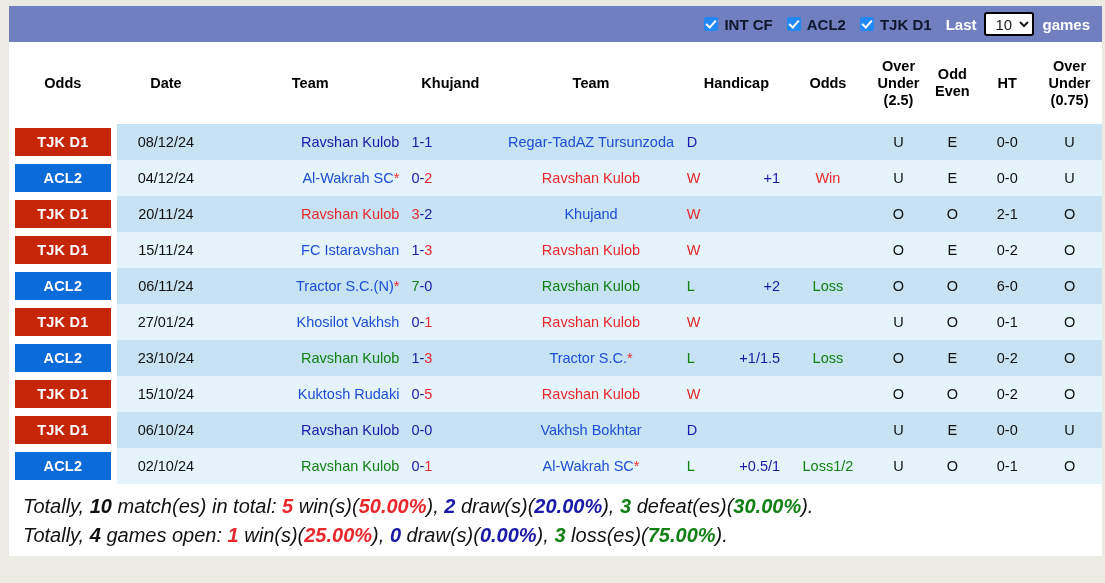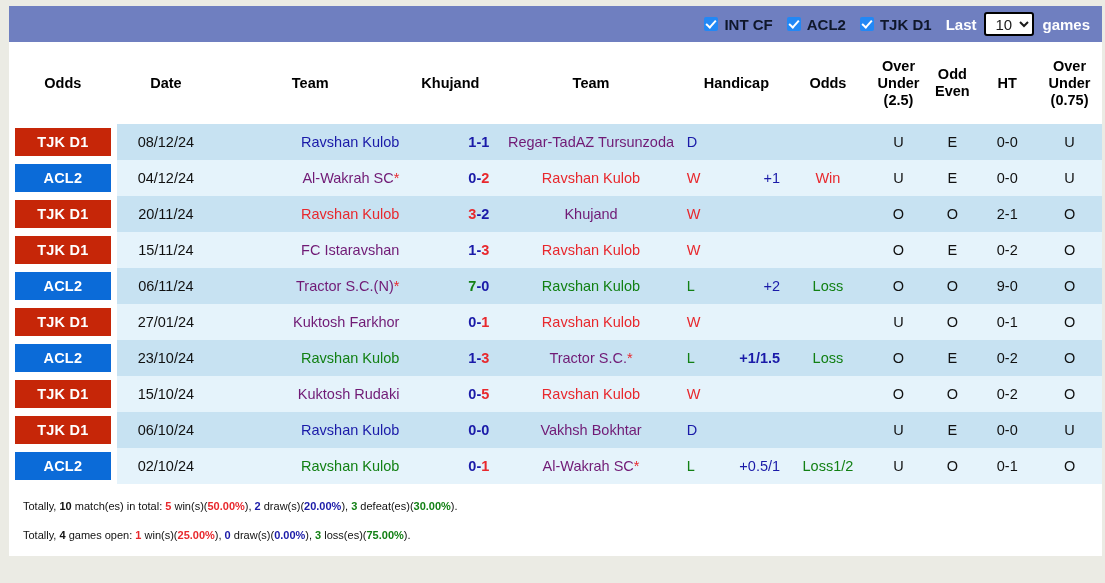--- a/index.html
+++ b/index.html
@@ -157,47 +157,48 @@
     display: block;
     padding: 5px 0;
     color: #ffffff;
     font-weight: bold;
   }
   .lg-tjk { background: #c62608; }
   .lg-acl { background: #0b6bd8; }
 
   td.c-date   { text-align: center; }
   td.c-team1  { text-align: right;  padding-right: 12px; }
-  td.c-res    { text-align: right; font-weight: bold; }
+  td.c-res    { text-align: left; font-weight: normal; }
   td.c-team2  { text-align: center; }
   td.c-wdl    { text-align: center; }
   td.c-odds   { text-align: center; }
   td.c-ou     { text-align: center; font-size: 15px; }
   td.c-oe     { text-align: center; font-size: 15px; }
   td.c-ht     { text-align: center; }
   td.c-ou2    { text-align: center; font-size: 15px; }
 
   .cl-red   { color: #e8282d; }
   .cl-blue  { color: #1a1aa8; }
   .cl-green { color: #128014; }
-  .cl-black { color: #701a75; }
+  .cl-black { color: #1d4ed8; }
   .star { color: #e8282d; }
 
   
   .summary {
     background: #ffffff;
     padding: 8px 10px 6px 10px;
     box-sizing: border-box;
   }
   .sline {
-    font-size: 11px;
+    font-size: 20px;
     color: #111111;
     padding: 4px 2px 5px 4px;
     line-height: 20px;
     white-space: nowrap;
+    font-style: italic;
   }
   .sline b { font-weight: bold; }
   .s-red   { color: #e8282d; font-weight: bold; }
   .s-blue  { color: #1a1aa8; font-weight: bold; }
   .s-green { color: #128014; font-weight: bold; }
   .s-dark  { color: #111111; font-weight: bold; }
 </style>
 </head>
 <body>
 
@@ -329,47 +330,47 @@
               <span class="lg lg-acl">ACL2</span>
             </td>
             <td class="c-date">06/11/24</td>
             <td class="c-team1"><span class="cl-black">Tractor S.C.(N)</span><span class="star">*</span></td>
             <td class="c-res"><span class="cl-green">7</span><span class="cl-blue">-</span><span class="cl-blue">0</span></td>
             <td class="c-team2"><span class="cl-green">Ravshan Kulob</span></td>
             <td class="c-wdl" style="text-align: left; padding-left: 0px;"><span class="cl-green">L</span><span class="cl-blue" style="float: right;">+2</span></td>
             <td class="c-odds"><span class="cl-green">Loss</span></td>
             <td class="c-ou cl-red">O</td>
             <td class="c-oe cl-green">O</td>
-            <td class="c-ht">9-0</td>
+            <td class="c-ht">6-0</td>
             <td class="c-ou2 cl-red">O</td>
           </tr>
           <tr class="rowB">
             <td class="c-match">
               <span class="lg lg-tjk">TJK D1</span>
             </td>
             <td class="c-date">27/01/24</td>
-            <td class="c-team1"><span class="cl-black">Kuktosh Farkhor</span></td>
+            <td class="c-team1"><span class="cl-black">Khosilot Vakhsh</span></td>
             <td class="c-res"><span class="cl-blue">0</span><span class="cl-blue">-</span><span class="cl-red">1</span></td>
             <td class="c-team2"><span class="cl-red">Ravshan Kulob</span></td>
             <td class="c-wdl" style="text-align: left; padding-left: 0px;"><span class="cl-red">W</span><span class="cl-blue" style="float: right;"></span></td>
             <td class="c-odds"><span class="cl-red"></span></td>
             <td class="c-ou cl-green">U</td>
             <td class="c-oe cl-green">O</td>
             <td class="c-ht">0-1</td>
             <td class="c-ou2 cl-red">O</td>
           </tr>
           <tr class="rowA">
             <td class="c-match">
               <span class="lg lg-acl">ACL2</span>
             </td>
             <td class="c-date">23/10/24</td>
             <td class="c-team1"><span class="cl-green">Ravshan Kulob</span></td>
             <td class="c-res"><span class="cl-blue">1</span><span class="cl-blue">-</span><span class="cl-red">3</span></td>
             <td class="c-team2"><span class="cl-black">Tractor S.C.</span><span class="star">*</span></td>
-            <td class="c-wdl" style="text-align: left; padding-left: 0px;"><span class="cl-green">L</span><span class="cl-blue" style="float: right; font-weight: bold;">+1/1.5</span></td>
+            <td class="c-wdl" style="text-align: left; padding-left: 0px;"><span class="cl-green">L</span><span class="cl-blue" style="float: right;">+1/1.5</span></td>
             <td class="c-odds"><span class="cl-green">Loss</span></td>
             <td class="c-ou cl-red">O</td>
             <td class="c-oe cl-red">E</td>
             <td class="c-ht">0-2</td>
             <td class="c-ou2 cl-red">O</td>
           </tr>
           <tr class="rowB">
             <td class="c-match">
               <span class="lg lg-tjk">TJK D1</span>
             </td>

